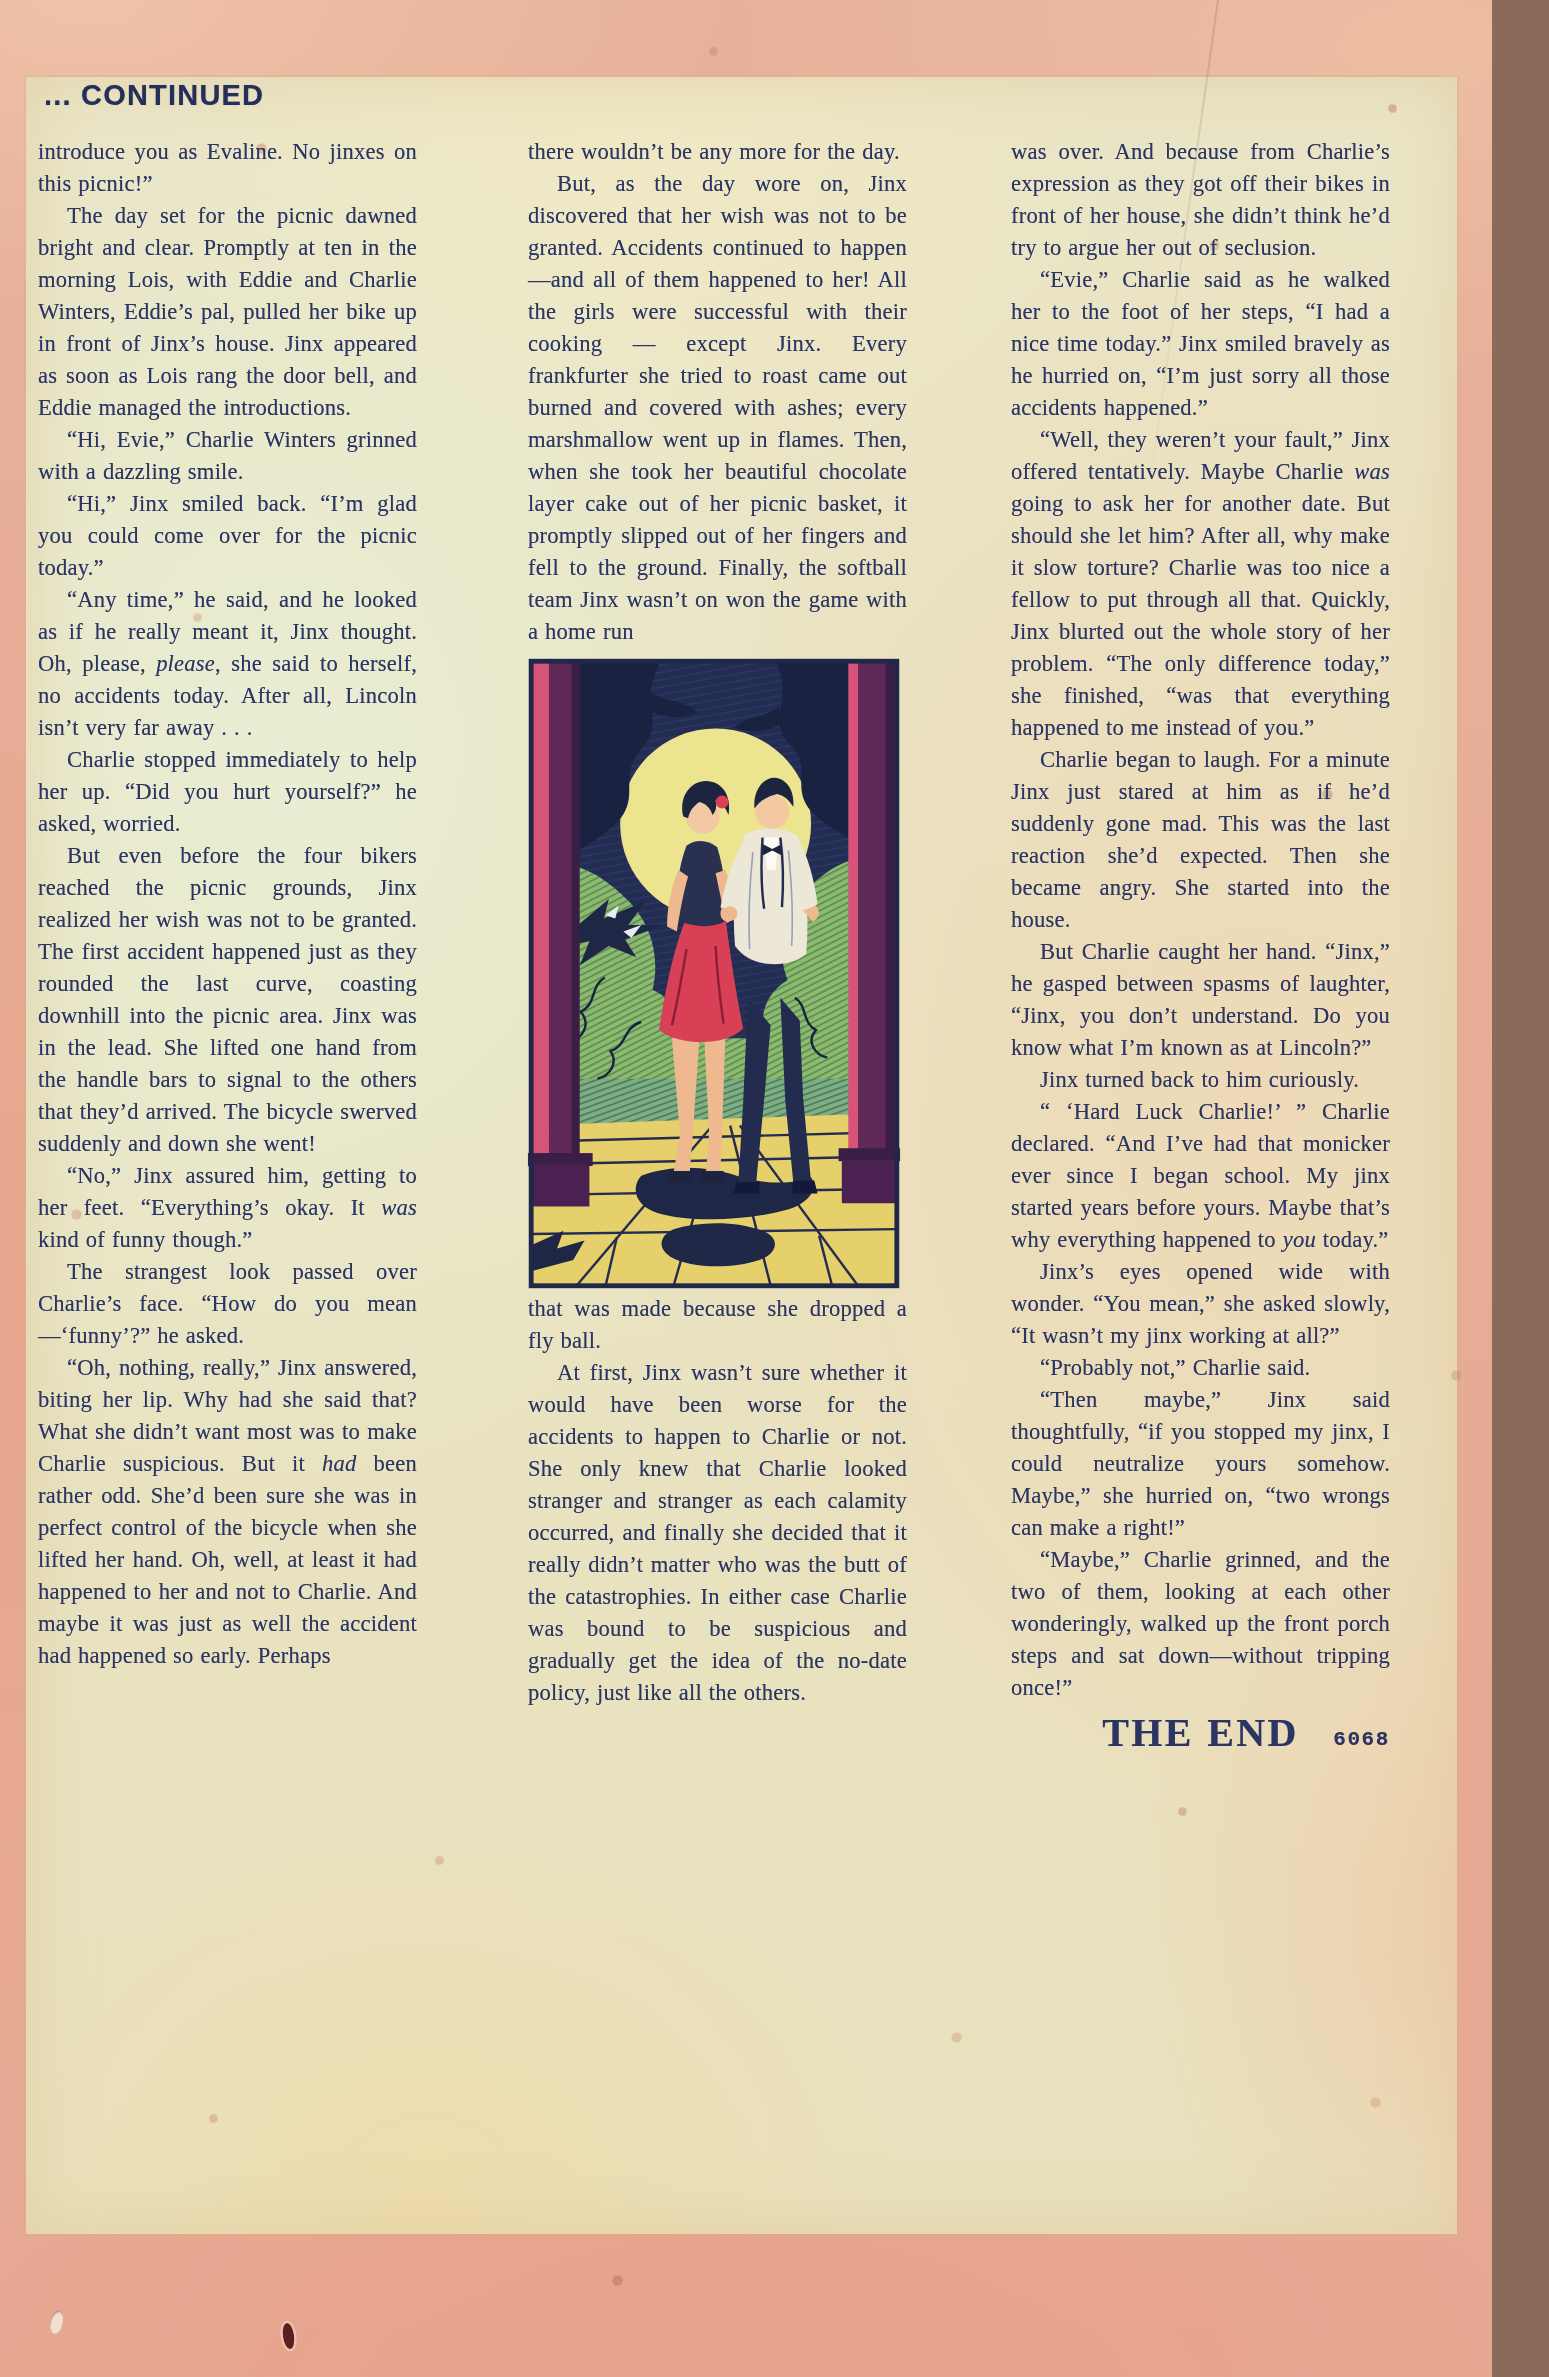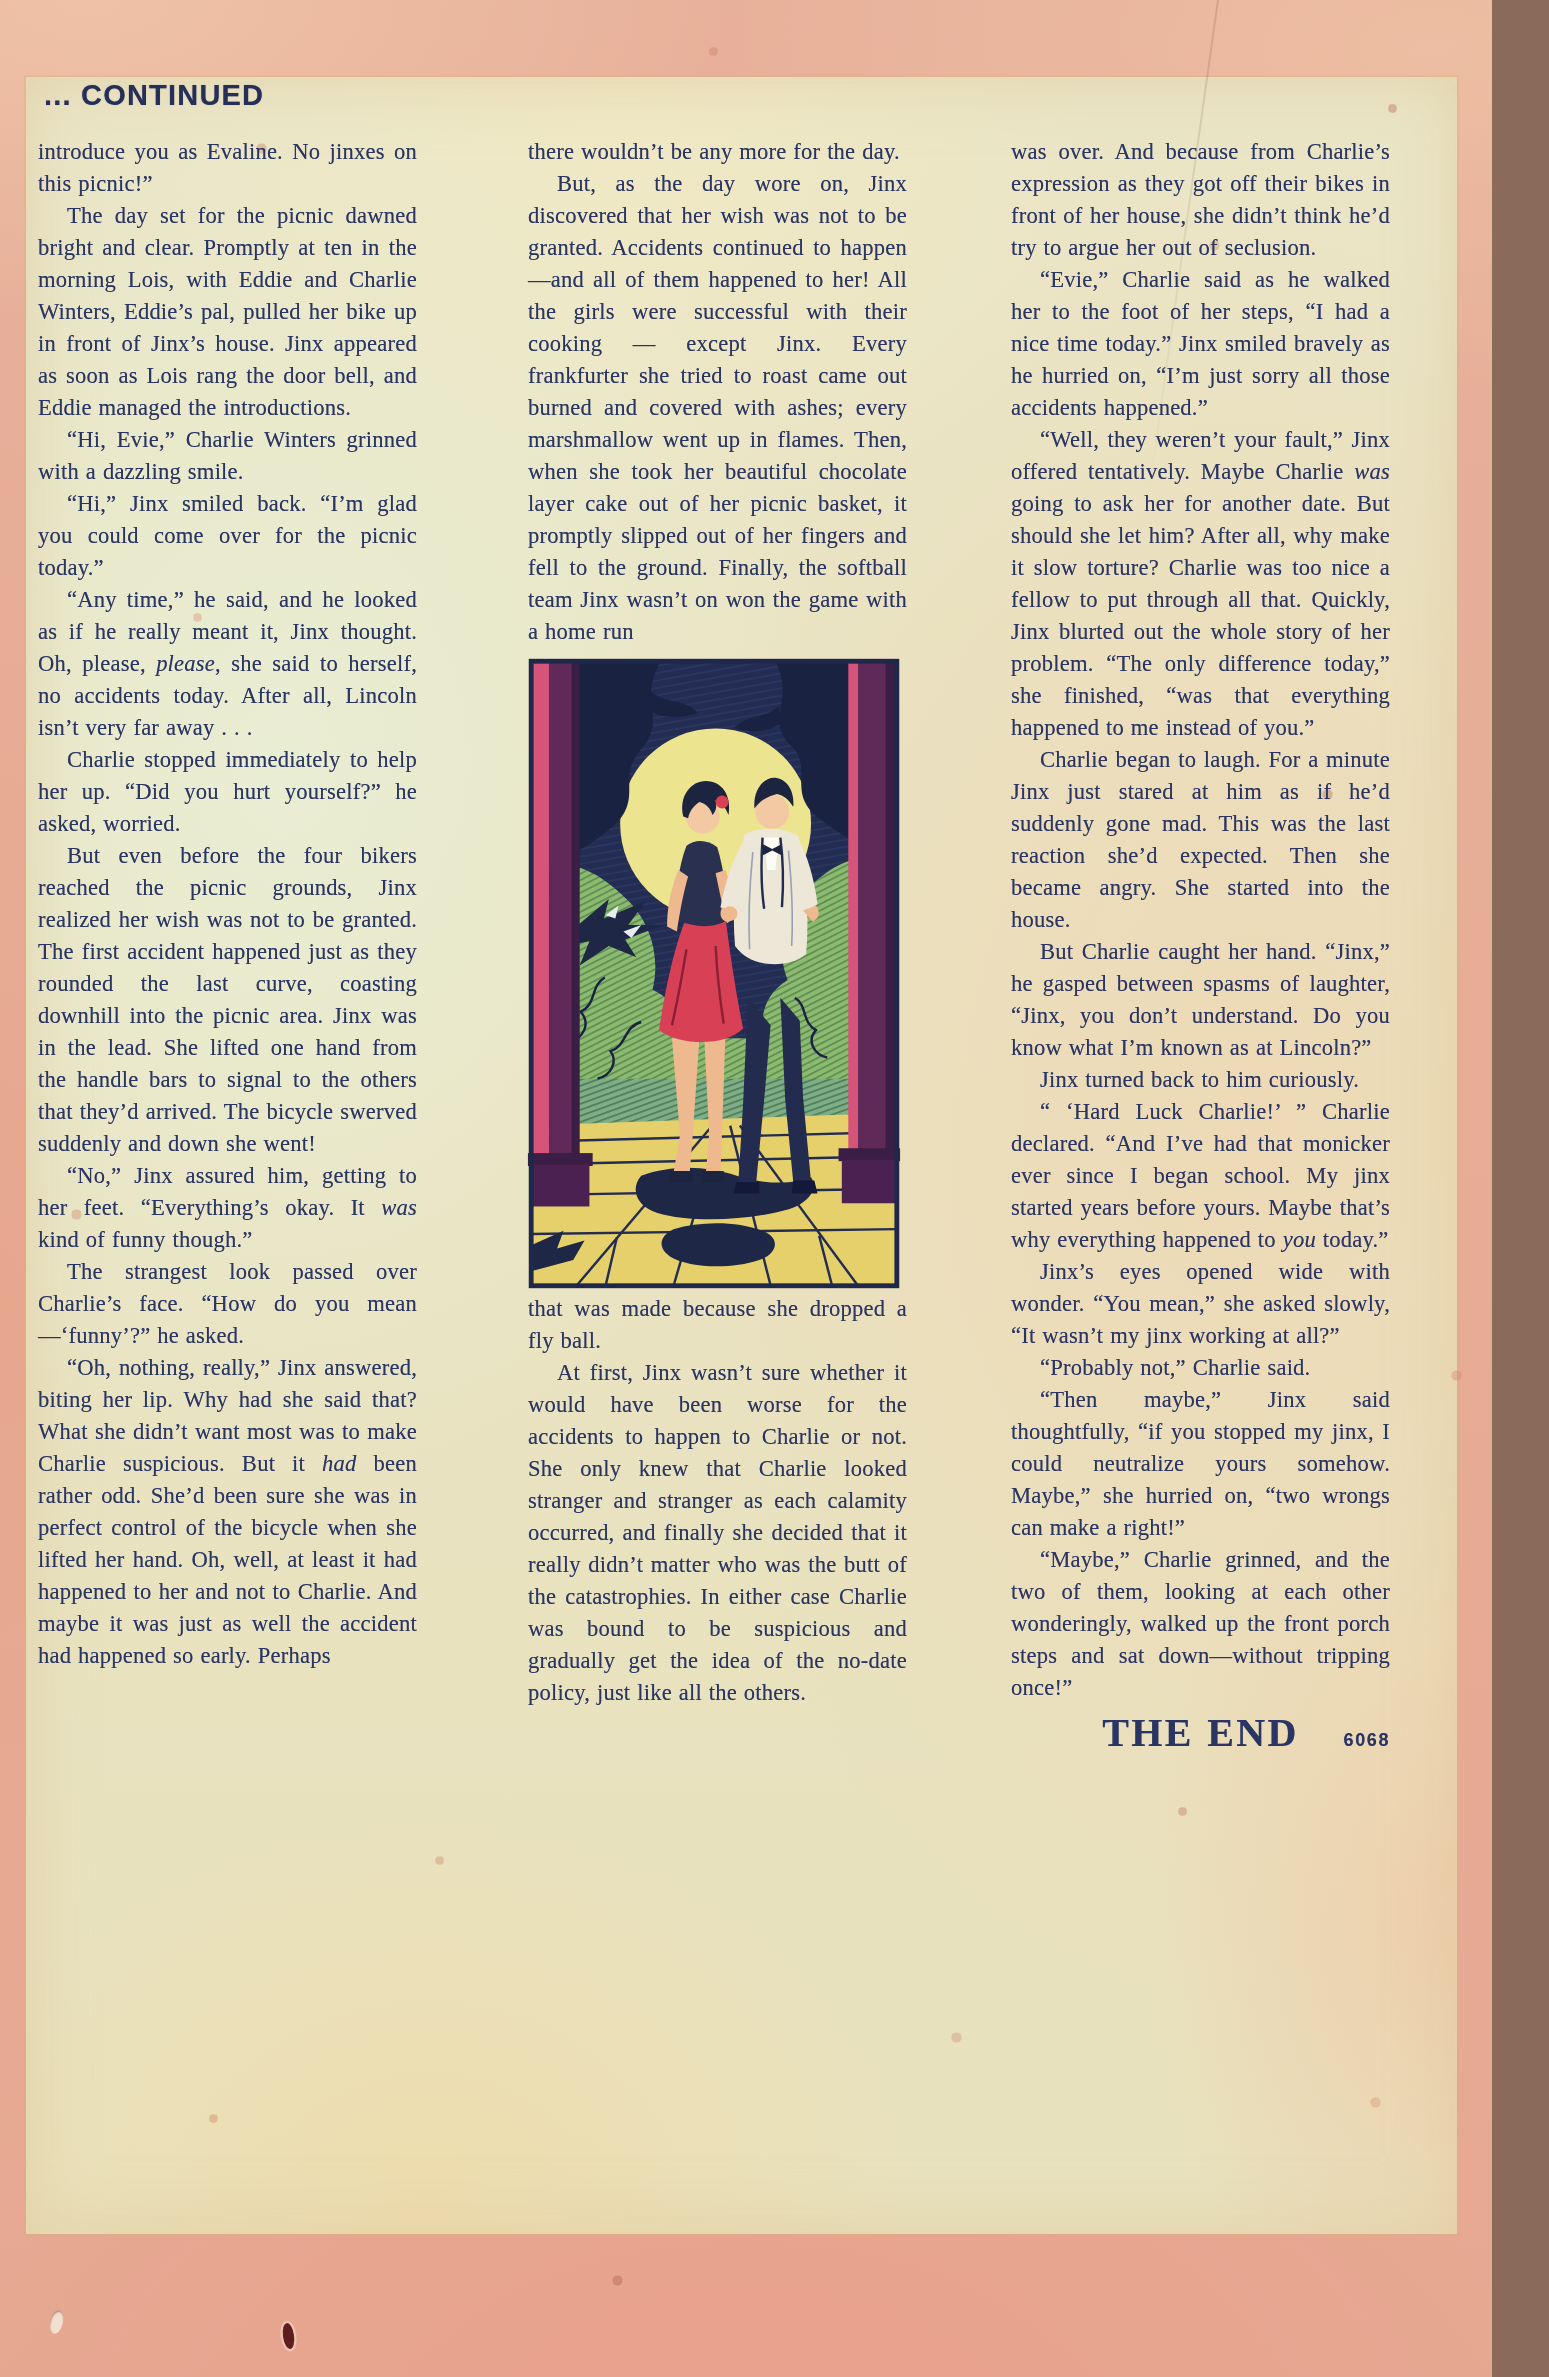--- a/index.html
+++ b/index.html
@@ -42,22 +42,22 @@
   .col em{}
   .illo{display:block;width:376px;height:631px;margin:9.7px 0 4.8px -1.6px;}
   .end-row{position:relative;margin-top:13px;height:42px;}
   .end-label{
     position:absolute;left:0;right:0;text-align:center;
     font-weight:bold;font-size:40px;letter-spacing:2.4px;
     font-family:"Liberation Serif","DejaVu Serif",serif;
   }
   .issue-num{
     position:absolute;right:0;top:6.5px;
-    font-weight:bold;font-size:18px;letter-spacing:1.6px;
-    font-family:Liberation Sans, sans-serif;
+    font-weight:bold;font-size:21px;letter-spacing:1.6px;
+    font-family:Liberation Mono, monospace;
   }
   .crease{
     position:absolute;right:273px;top:0;width:2.4px;height:517px;
     background:linear-gradient(rgba(115,85,62,.22), rgba(115,85,62,0));
     transform:rotate(8deg);transform-origin:top center;
   }
   .speckles{
     position:absolute;left:0;top:0;width:6.5px;height:6.5px;border-radius:50%;
     background:rgba(0,0,0,0);
     box-shadow:

